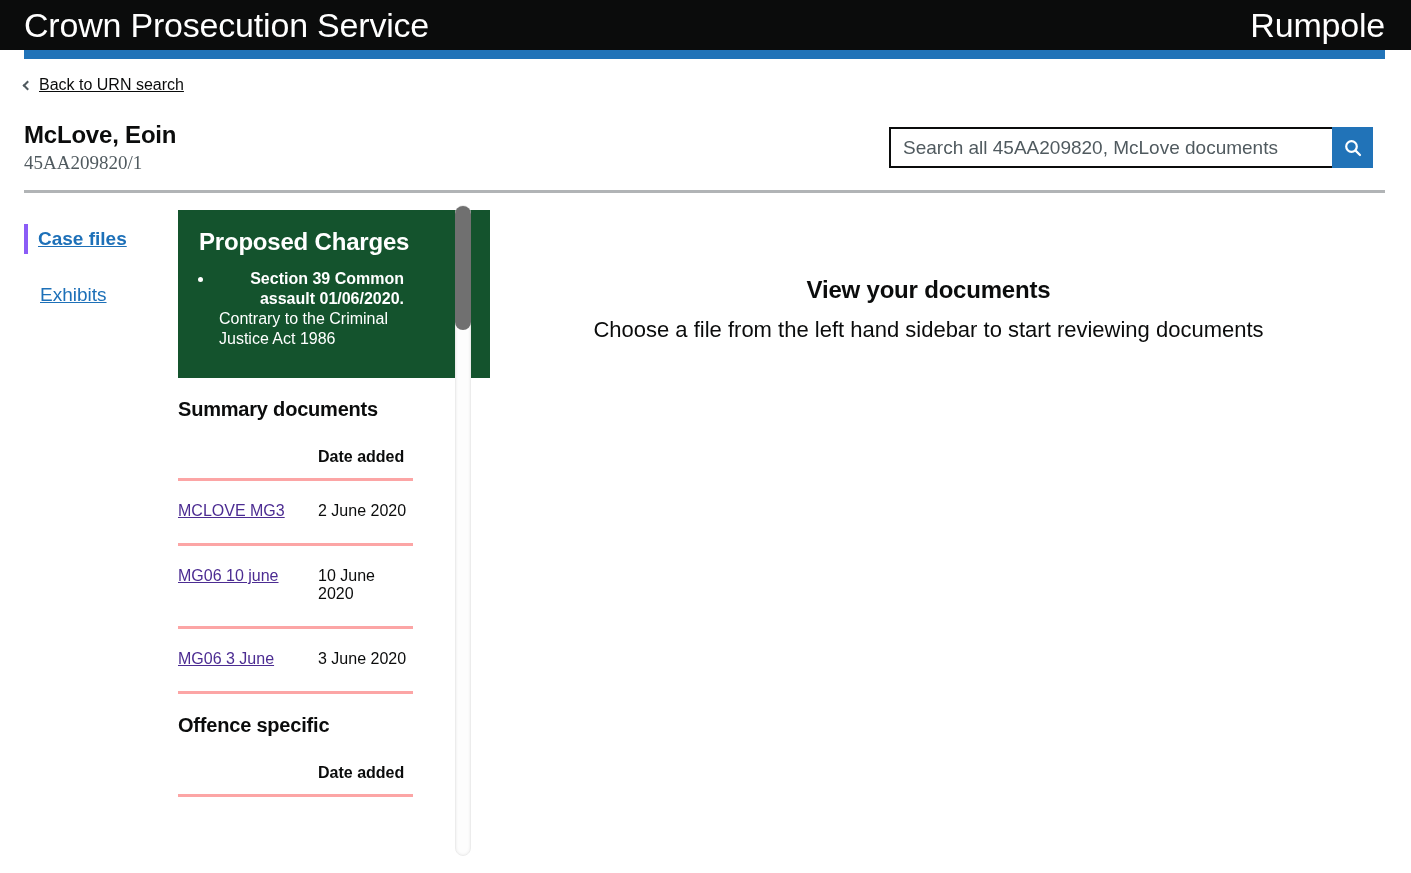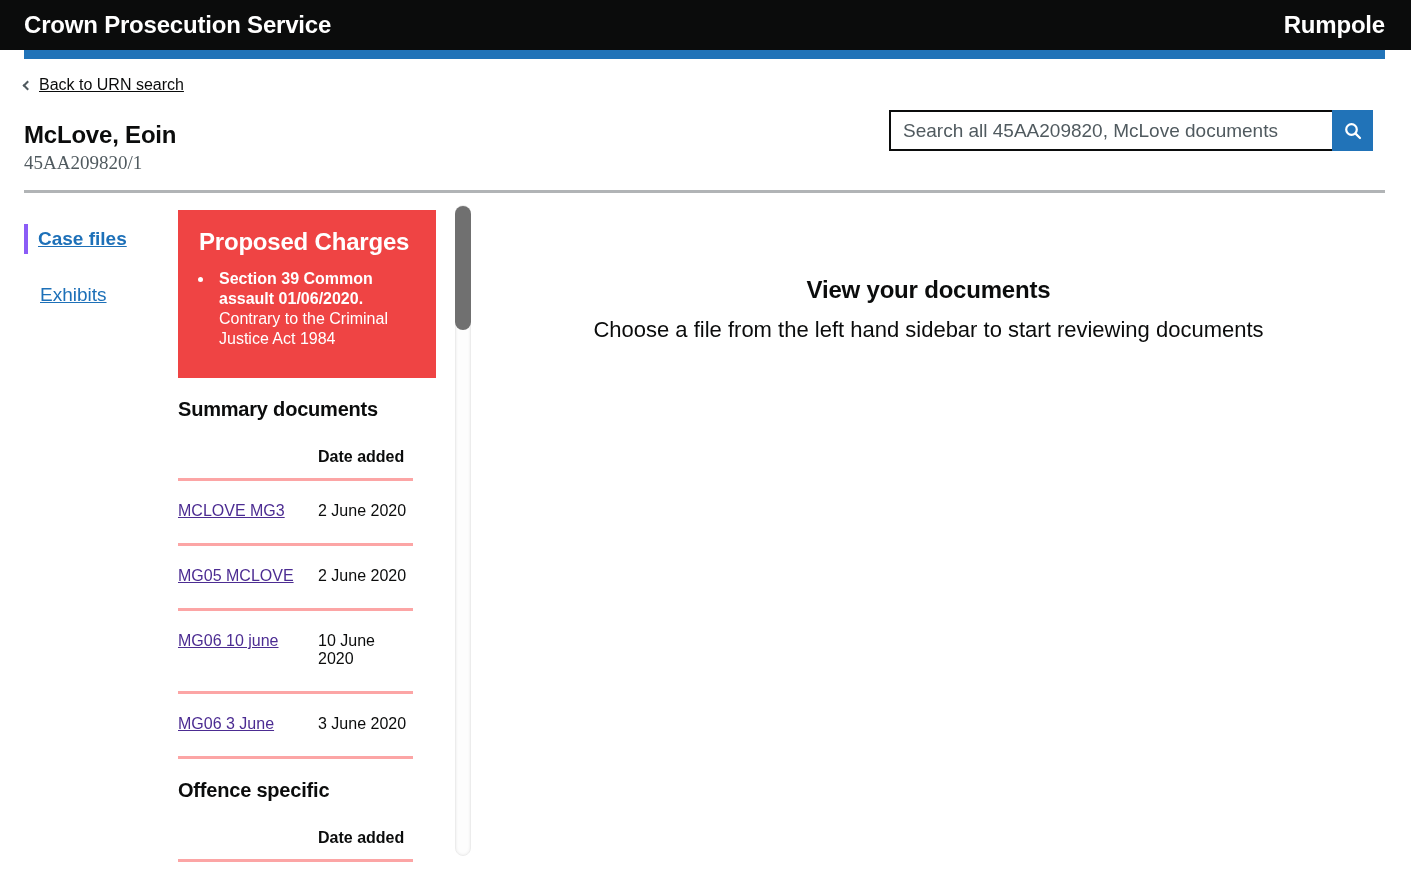--- a/index.html
+++ b/index.html
@@ -14,21 +14,21 @@
 
   
   .app-header {
     position: absolute; top: 0; left: 0; width: 1411px; height: 50px;
     background: #0b0c0c;
     display: flex; align-items: center; justify-content: space-between;
     padding: 0 26px 0 24px;
   }
   .app-header .app-title,
   .app-header .user-label {
-    color: #ffffff; font-weight: 700; font-size: 24px; letter-spacing: -0.2px; text-align: center;
+    color: #ffffff; font-weight: 400; font-size: 34px; letter-spacing: -0.2px; text-align: center;
   }
   .brand-bar {
     position: absolute; top: 50px; left: 24px; width: 1361px; height: 9px;
     background: #2173b8;
   }
 
   
   .back-link {
     position: absolute; top: 76px; left: 24px;
     font-size: 16px; color: #0b0c0c; text-decoration: underline;
@@ -45,21 +45,21 @@
     position: absolute; top: 121px; left: 24px;
     font-size: 24px; font-weight: 700; letter-spacing: -0.2px;
   }
   .case-urn {
     position: absolute; top: 152px; left: 24px;
     font-size: 19px; color: #505a5f; font-family: Liberation Serif, serif;
   }
 
   
   .search-bar {
-    position: absolute; top: 110px; right: 38px;
+    position: absolute; top: 127px; right: 38px;
     display: flex; height: 41px;
   }
   .search-input {
     width: 443px; height: 41px;
     border: 2px solid #0b0c0c; border-right: none;
     font-size: 19px; padding: 0 12px;
     font-family: "Liberation Sans", sans-serif;
     color: #0b0c0c; outline: none; border-radius: 0;
   }
   .search-input::placeholder { color: #505a5f; opacity: 1; }
@@ -84,28 +84,28 @@
     padding: 4px 0 4px 16px;
   }
   .side-nav .nav-item.active {
     border-left: 4px solid #8b5cf6; padding-left: 10px; font-weight: 700;
   }
 
   
   .files-panel { position: absolute; top: 210px; left: 178px; width: 259px; }
 
   .charges-card {
-    background: #ef4444; color: #ffffff;
-    width: 258px; min-height: 168px;
+    background: #14532d; color: #ffffff;
+    width: 312px; min-height: 168px;
     padding: 18px 20px 18px 21px;
   }
   .charges-card h2 { font-size: 24px; font-weight: 700; letter-spacing: -0.2px; }
   .charges-card ul { margin: 13px 0 0 15px; }
   .charges-card li { font-size: 16px; line-height: 20px; padding-left: 5px; width: 190px; }
-  .charge-headline { font-weight: 700; }
+  .charge-headline { font-weight: 700; text-align: right; }
   .charge-detail { font-weight: 400; }
 
   .doc-section-title {
     font-size: 20px; font-weight: 700; letter-spacing: -0.2px;
     line-height: 30px; margin-top: 16px;
   }
   table.doc-table { width: 235px; border-collapse: collapse; }
   table.doc-table th, table.doc-table td {
     border-bottom: 3px solid #fca5a5; text-align: left;
     font-size: 16px; vertical-align: top;
@@ -175,43 +175,39 @@
     <a class="nav-item">Exhibits</a>
   </nav>
 
   <div class="files-panel">
 
     <div class="charges-card">
       <h2>Proposed Charges</h2>
       <ul>
         <li>
           <span class="charge-headline" style="display: block;">Section 39 Common assault 01/06/2020.</span>
-          <span class="charge-detail">Contrary to the Criminal Justice Act 1984</span>
+          <span class="charge-detail">Contrary to the Criminal Justice Act 1986</span>
         </li>
       </ul>
     </div>
 
     <h2 class="doc-section-title">Summary documents</h2>
     <table class="doc-table">
       <thead>
         <tr>
           <th></th>
           <th class="date-added-header">Date added</th>
         </tr>
       </thead>
       <tbody>
         <tr>
           <td class="doc-name-cell"><a class="doc-link">MCLOVE MG3</a></td>
           <td class="doc-date-cell">2 June 2020</td>
         </tr>
         <tr>
-          <td class="doc-name-cell"><a class="doc-link">MG05 MCLOVE</a></td>
-          <td class="doc-date-cell">2 June 2020</td>
-        </tr>
-        <tr>
           <td class="doc-name-cell"><a class="doc-link">MG06 10 june</a></td>
           <td class="doc-date-cell">10 June 2020</td>
         </tr>
         <tr>
           <td class="doc-name-cell"><a class="doc-link">MG06 3 June</a></td>
           <td class="doc-date-cell">3 June 2020</td>
         </tr>
       </tbody>
     </table>
 

